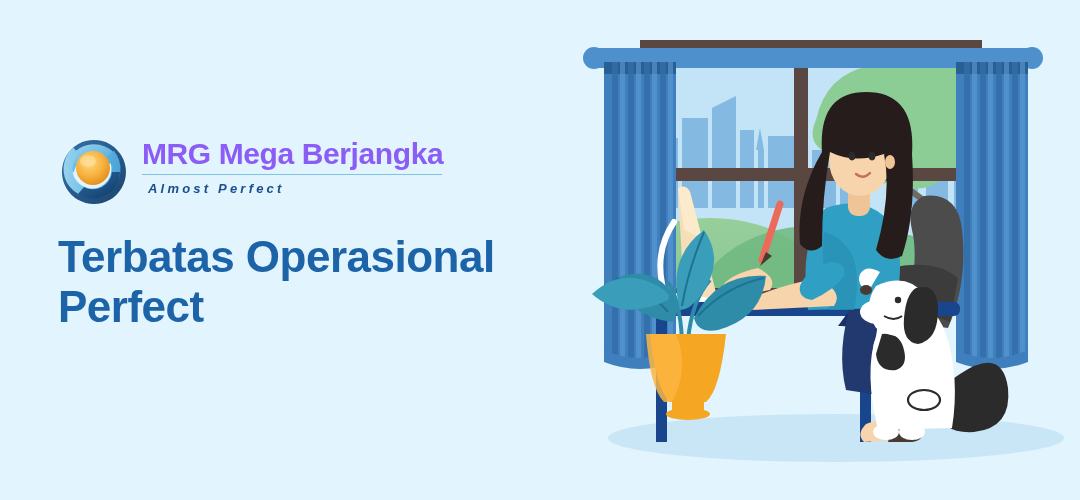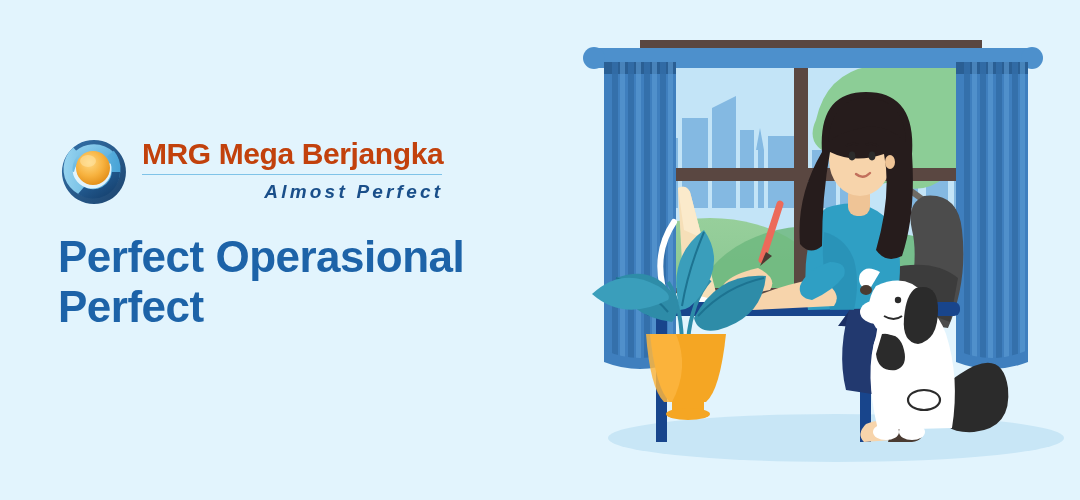--- a/index.html
+++ b/index.html
@@ -35,41 +35,40 @@
     margin-top: 2px;
   }
   .brand-text {
     margin-left: 12px;
     padding-top: 4px;
   }
   .brand-name {
     font-family: "Liberation Sans", sans-serif;
     font-size: 30px;
     font-weight: bold;
-    color: #c2410c;
+    color: #8b5cf6;
     letter-spacing: -0.4px;
     line-height: 1.05;
     white-space: nowrap;
   }
   .brand-rule {
     height: 1px;
     background: #7fc3e8;
     margin-top: 4px;
     width: 300px;
   }
   .brand-tagline {
     font-family: "Liberation Sans", sans-serif;
     font-style: italic;
-    font-size: 19px;
+    font-size: 13px;
     font-weight: bold;
     color: #1a4f8a;
     letter-spacing: 3.2px;
     margin-top: 6px;
     margin-left: 6px;
-    text-align: right;
   }
 
   .headline {
     position: absolute;
     left: 58px;
     top: 232px;
     width: 500px;
     font-family: "Liberation Sans", sans-serif;
     font-size: 44px;
     font-weight: bold;
@@ -129,21 +128,21 @@
 
       <div class="brand-text">
         <div class="brand-name">MRG Mega Berjangka</div>
         <div class="brand-rule"></div>
         <div class="brand-tagline">Almost Perfect</div>
       </div>
     </div>
   </div>
 
   <div class="headline">
-    <div>Perfect Operasional</div>
+    <div>Terbatas Operasional</div>
     <div>Perfect</div>
   </div>
 
   <div class="scene">
     <svg width="520" height="500" viewBox="0 0 520 500" aria-hidden="true">
       <defs>
         <clipPath id="winClipL">
           <rect x="88" y="48" width="150" height="252"></rect>
         </clipPath>
         <clipPath id="winClipR">

